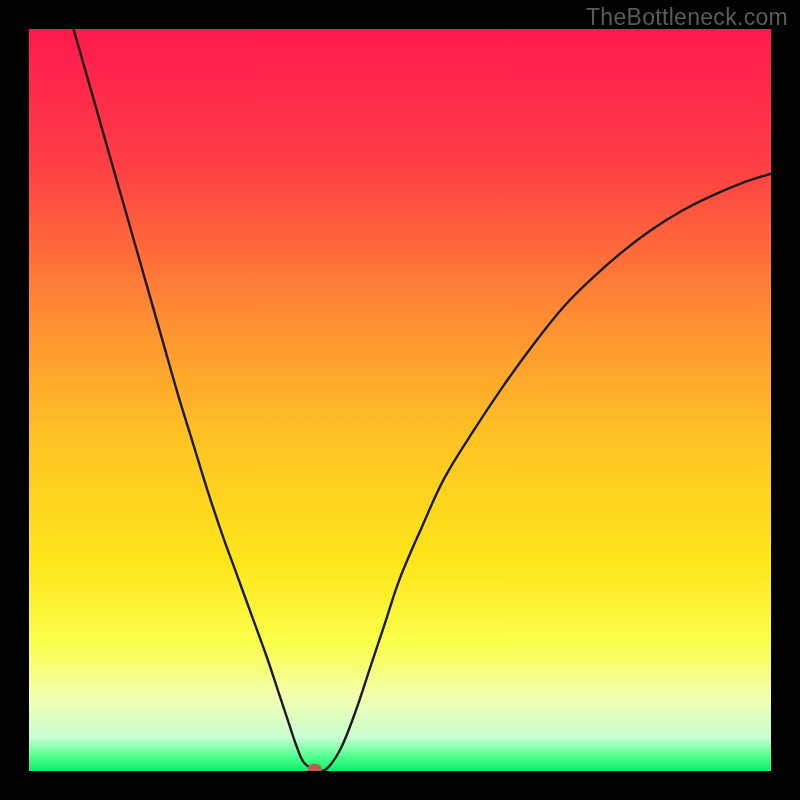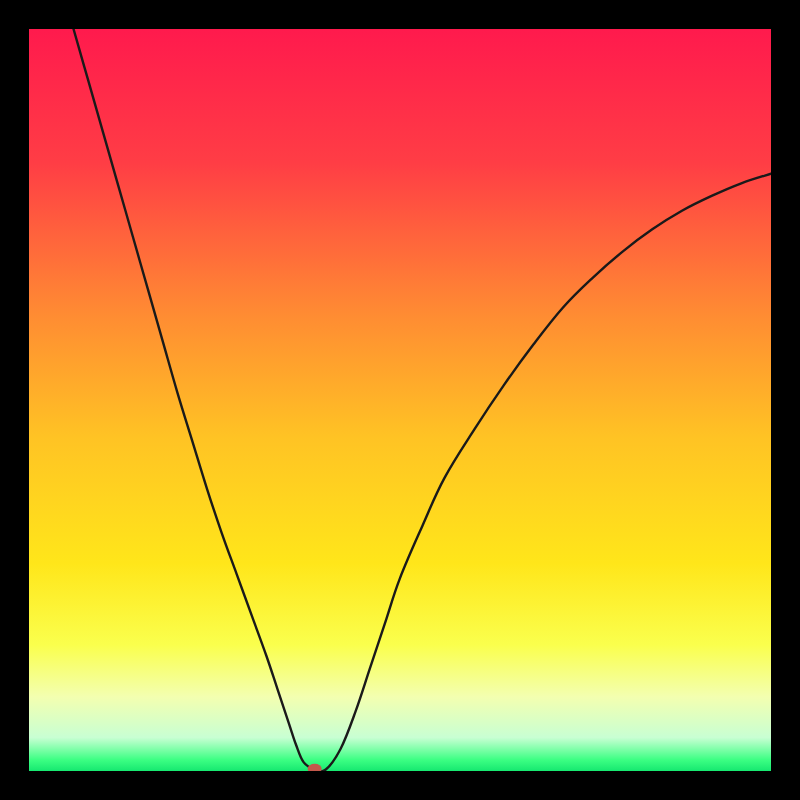--- a/index.html
+++ b/index.html
@@ -38,20 +38,21 @@
   .plot svg {
     display: block;
     width: 742px;
     height: 742px;
   }
 </style>
 </head>
 <body>
 
 <div class="frame">
+  <div class="watermark">TheBottleneck.com</div>
 
   <div class="plot">
     <svg id="chart-svg" viewBox="0 0 742 742" preserveAspectRatio="none">
       <defs>
         <linearGradient id="bg-grad" x1="0" y1="0" x2="0" y2="1">
             <stop offset="0%" stop-color="#ff1a4d"></stop>
             <stop offset="18%" stop-color="#ff3d45"></stop>
             <stop offset="38%" stop-color="#ff8a33"></stop>
             <stop offset="55.00000000000001%" stop-color="#ffc324"></stop>
             <stop offset="72%" stop-color="#ffe61a"></stop>

